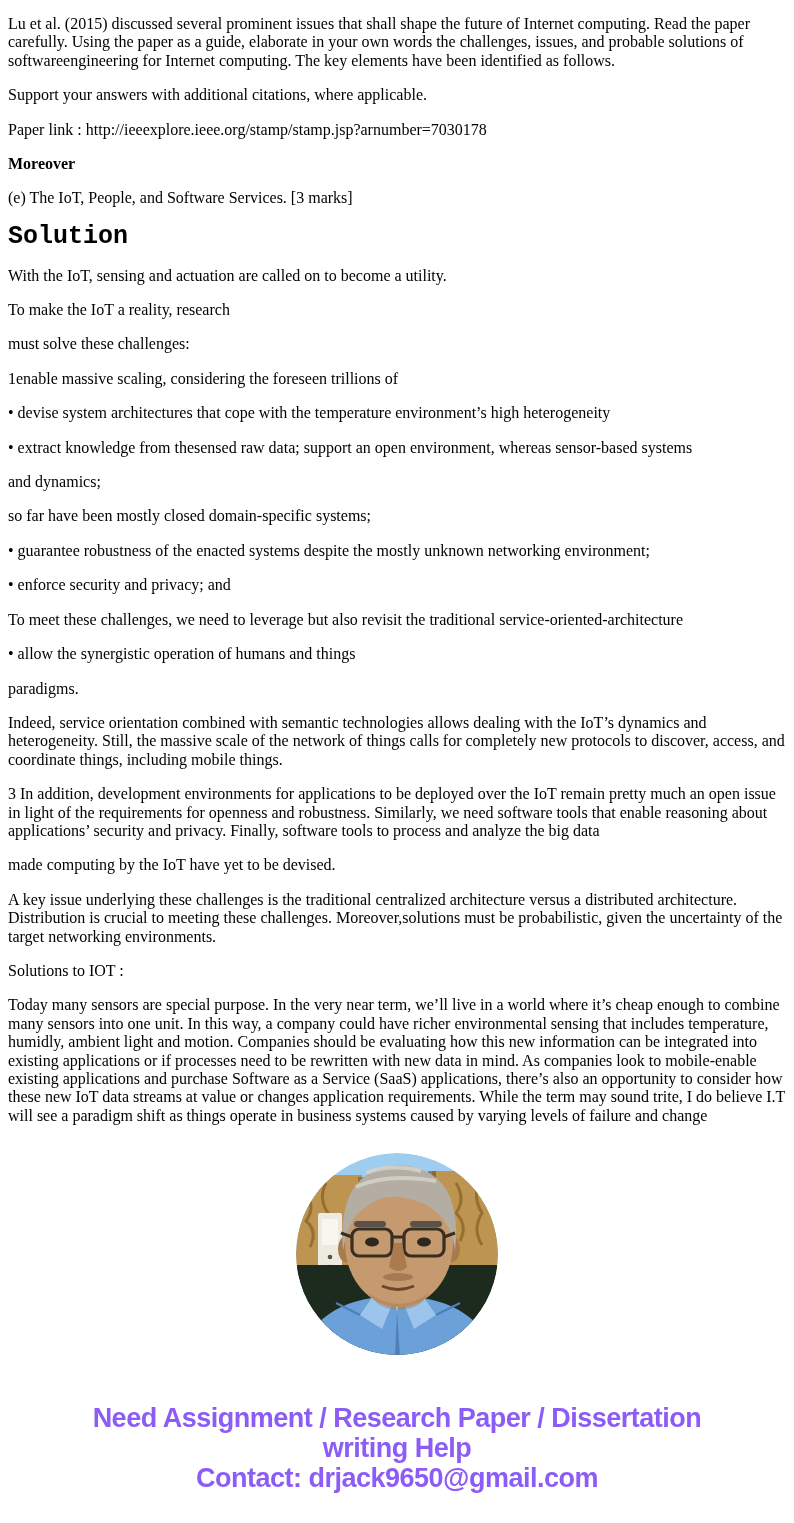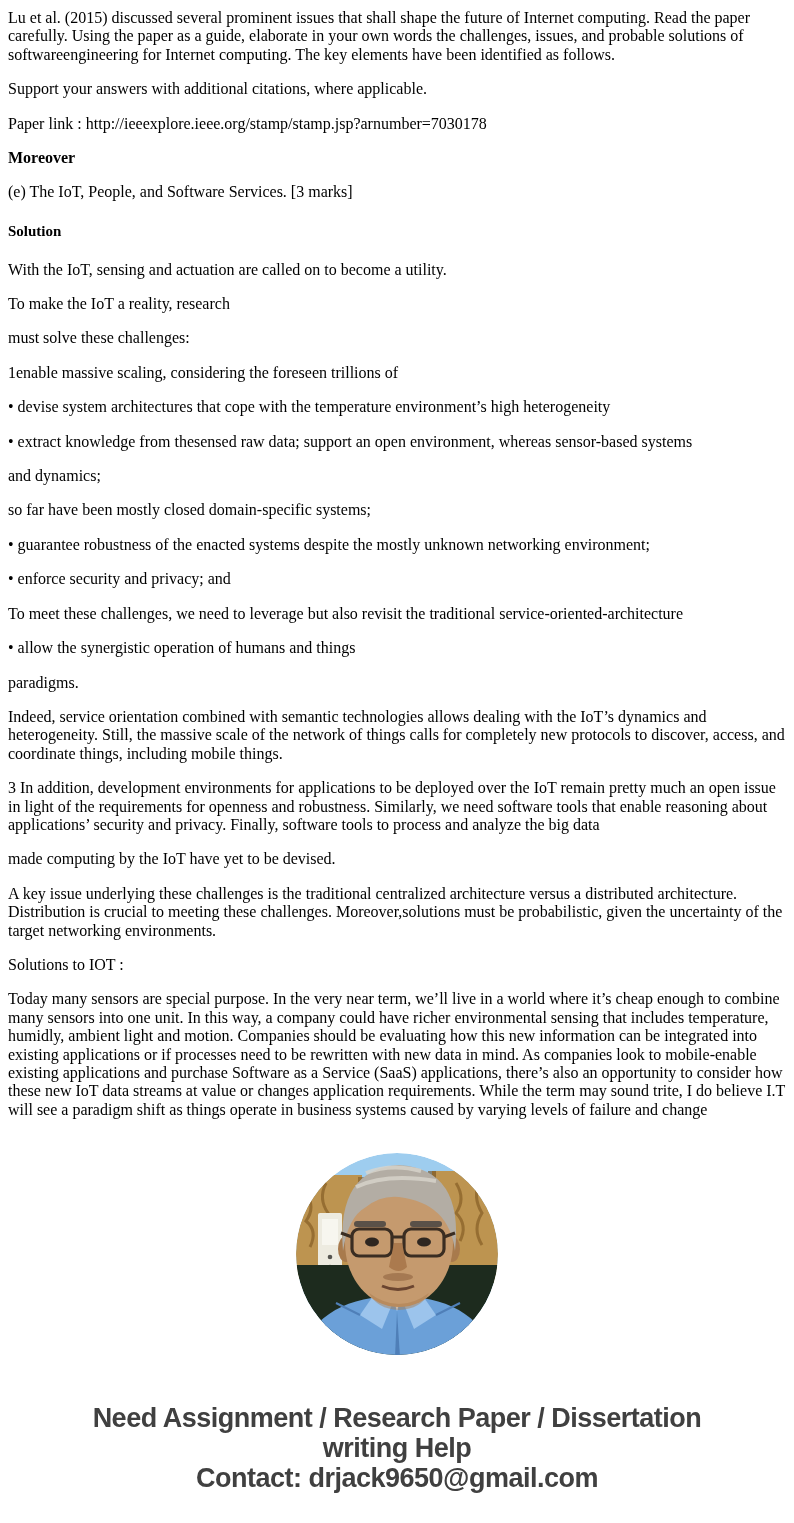--- a/index.html
+++ b/index.html
@@ -11,52 +11,53 @@
     width: 794px;
     height: 1523px;
     overflow: hidden;
     font-family: "Liberation Serif", "DejaVu Serif", serif;
     color: #000000;
   }
   .content {
     box-sizing: border-box;
     height: 1143px;
     overflow: hidden;
-    padding: 9px 8px 0 8px;
+    padding: 15px 8px 0 8px;
   }
   .content p {
     margin: 16px 0;
     font-size: 16px;
     line-height: 18.4px;
   }
   .content p:first-child { margin-top: 0; }
   .content p.bold { font-weight: bold; }
   .content h2 {
-    font-size: 15px;
+    font-size: 25px;
     line-height: 24px;
     font-weight: bold;
     margin: 17.4px 0;
+    font-family: Liberation Mono, monospace;
   }
   .avatar-wrap {
     width: 202px;
     height: 202px;
     margin: 10px auto 0 auto;
     border-radius: 50%;
     overflow: hidden;
   }
   .avatar-wrap svg { display: block; }
   .footer-banner {
     margin-top: 48px;
     text-align: center;
     font-family: "Liberation Sans", "DejaVu Sans", sans-serif;
     font-weight: 700;
     font-size: 27px;
     line-height: 30px;
     letter-spacing: -0.5px;
-    color: #404040;
+    color: #8b5cf6;
   }
 </style>
 </head>
 <body>
 
 <div class="content">
     <p>Lu et al. (2015) discussed several prominent issues that shall shape the future of Internet computing. Read the paper carefully. Using the paper as a guide, elaborate in your own words the challenges, issues, and probable solutions of softwareengineering for Internet computing. The key elements have been identified as follows.</p>
     <p>Support your answers with additional citations, where applicable.</p>
     <p>Paper link : http://ieeexplore.ieee.org/stamp/stamp.jsp?arnumber=7030178</p>
     <p class="bold">Moreover</p>

